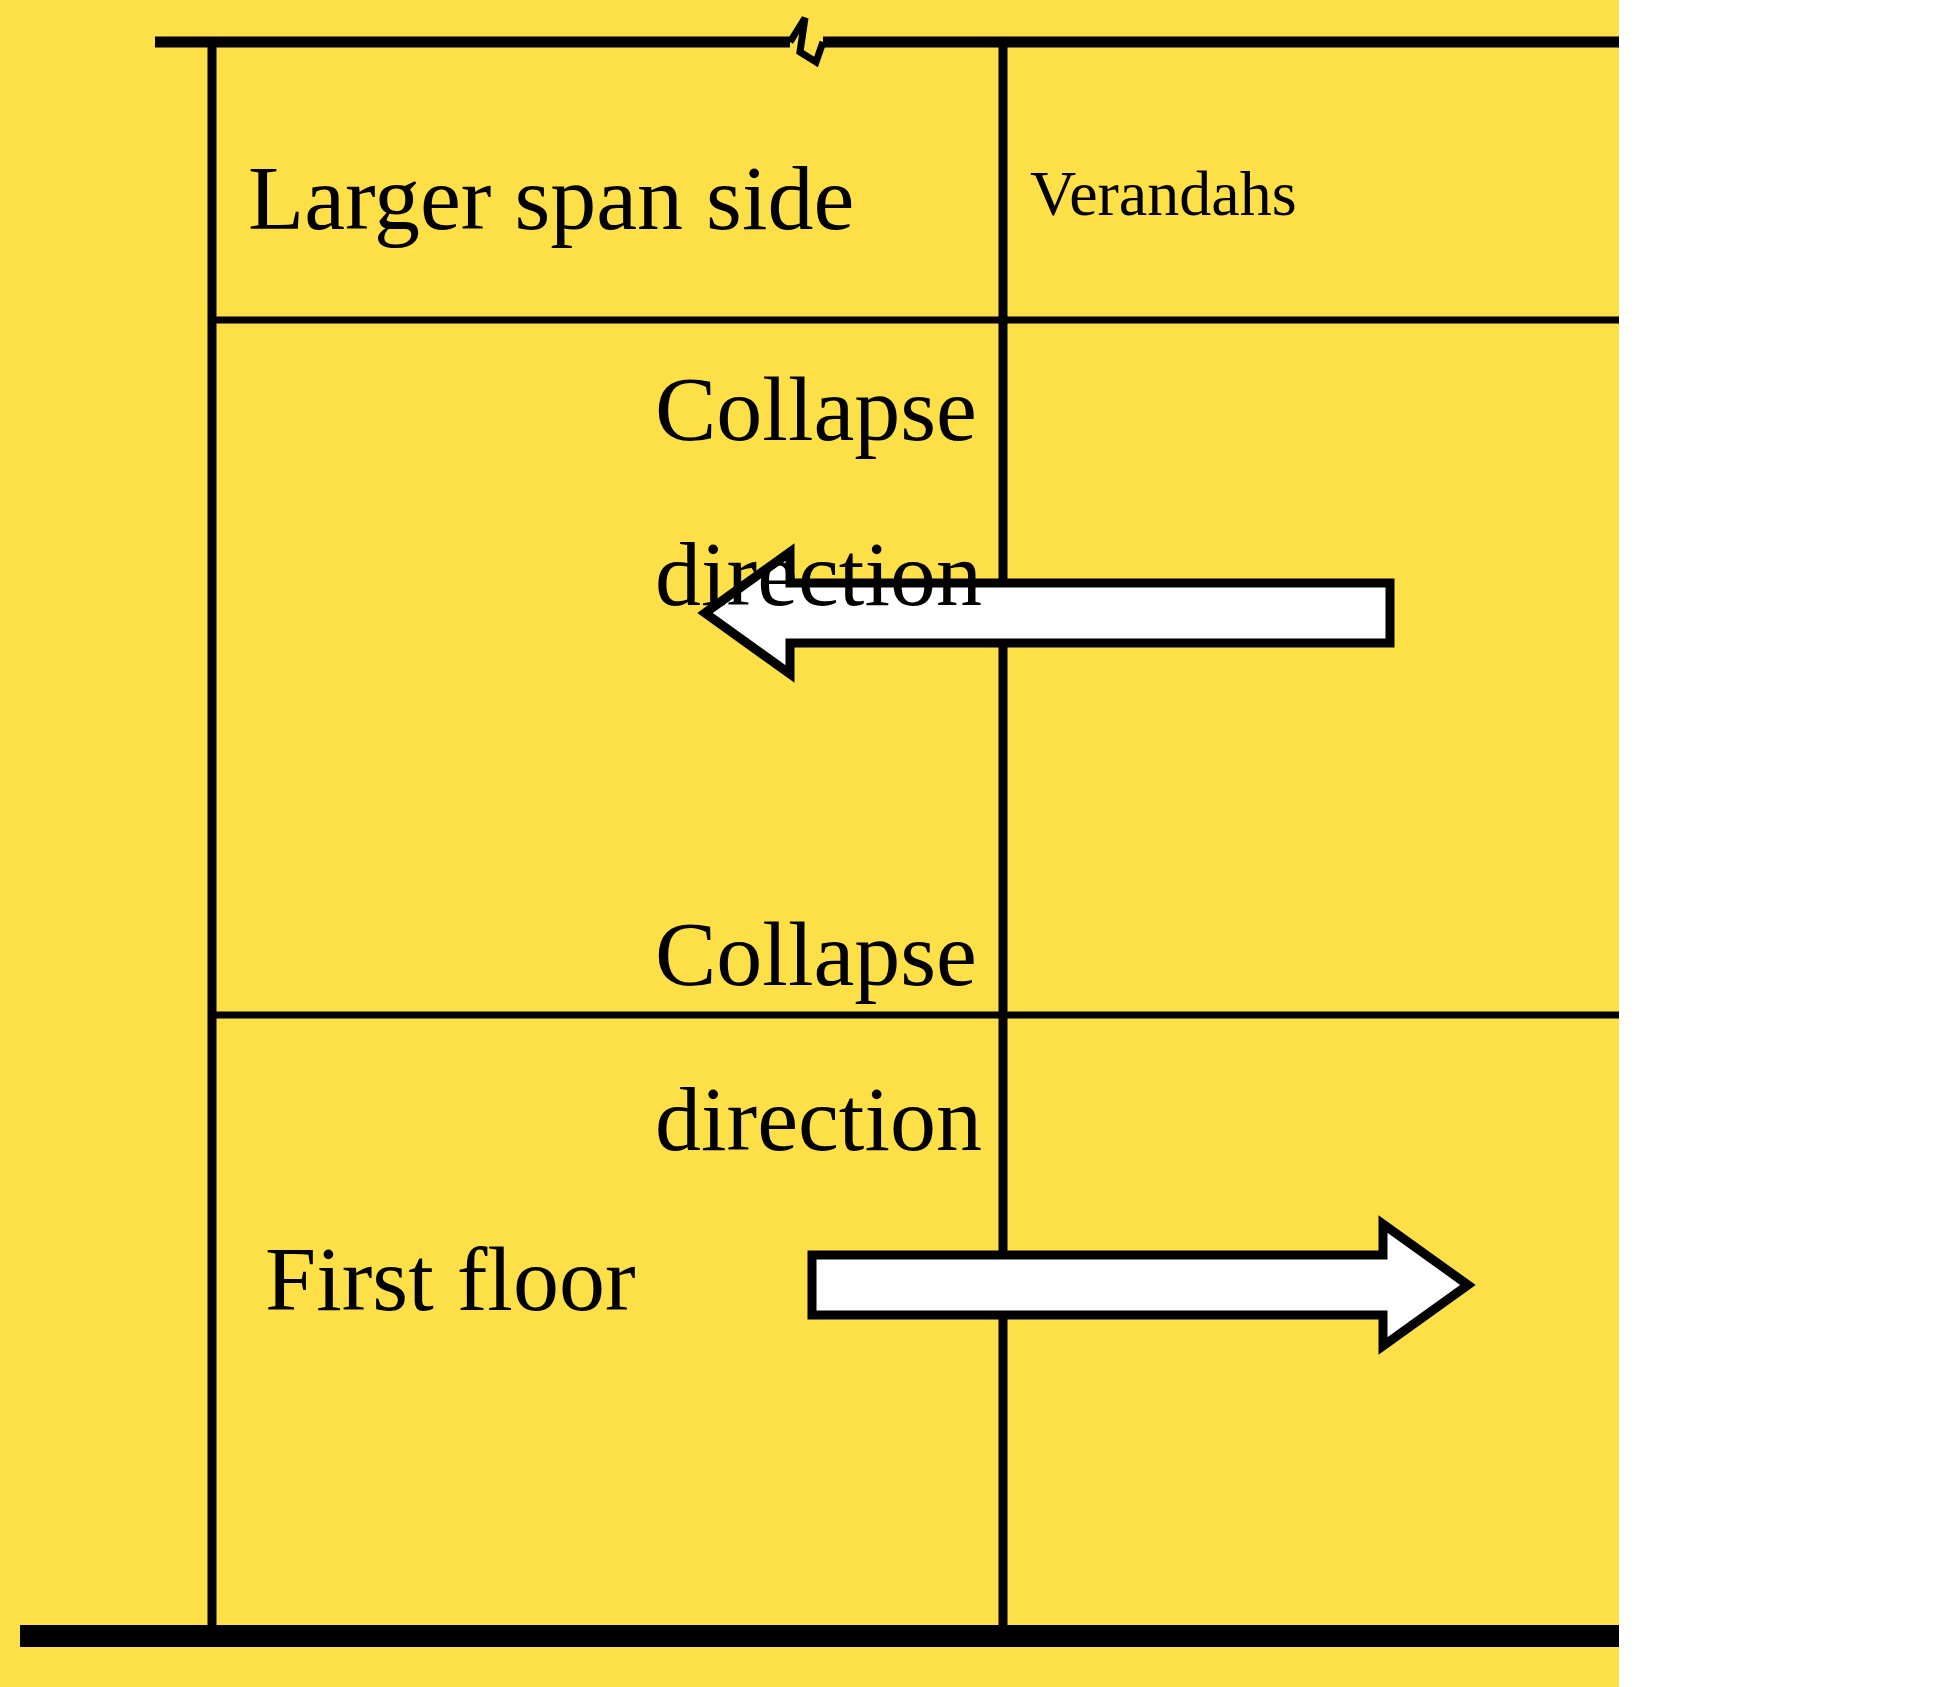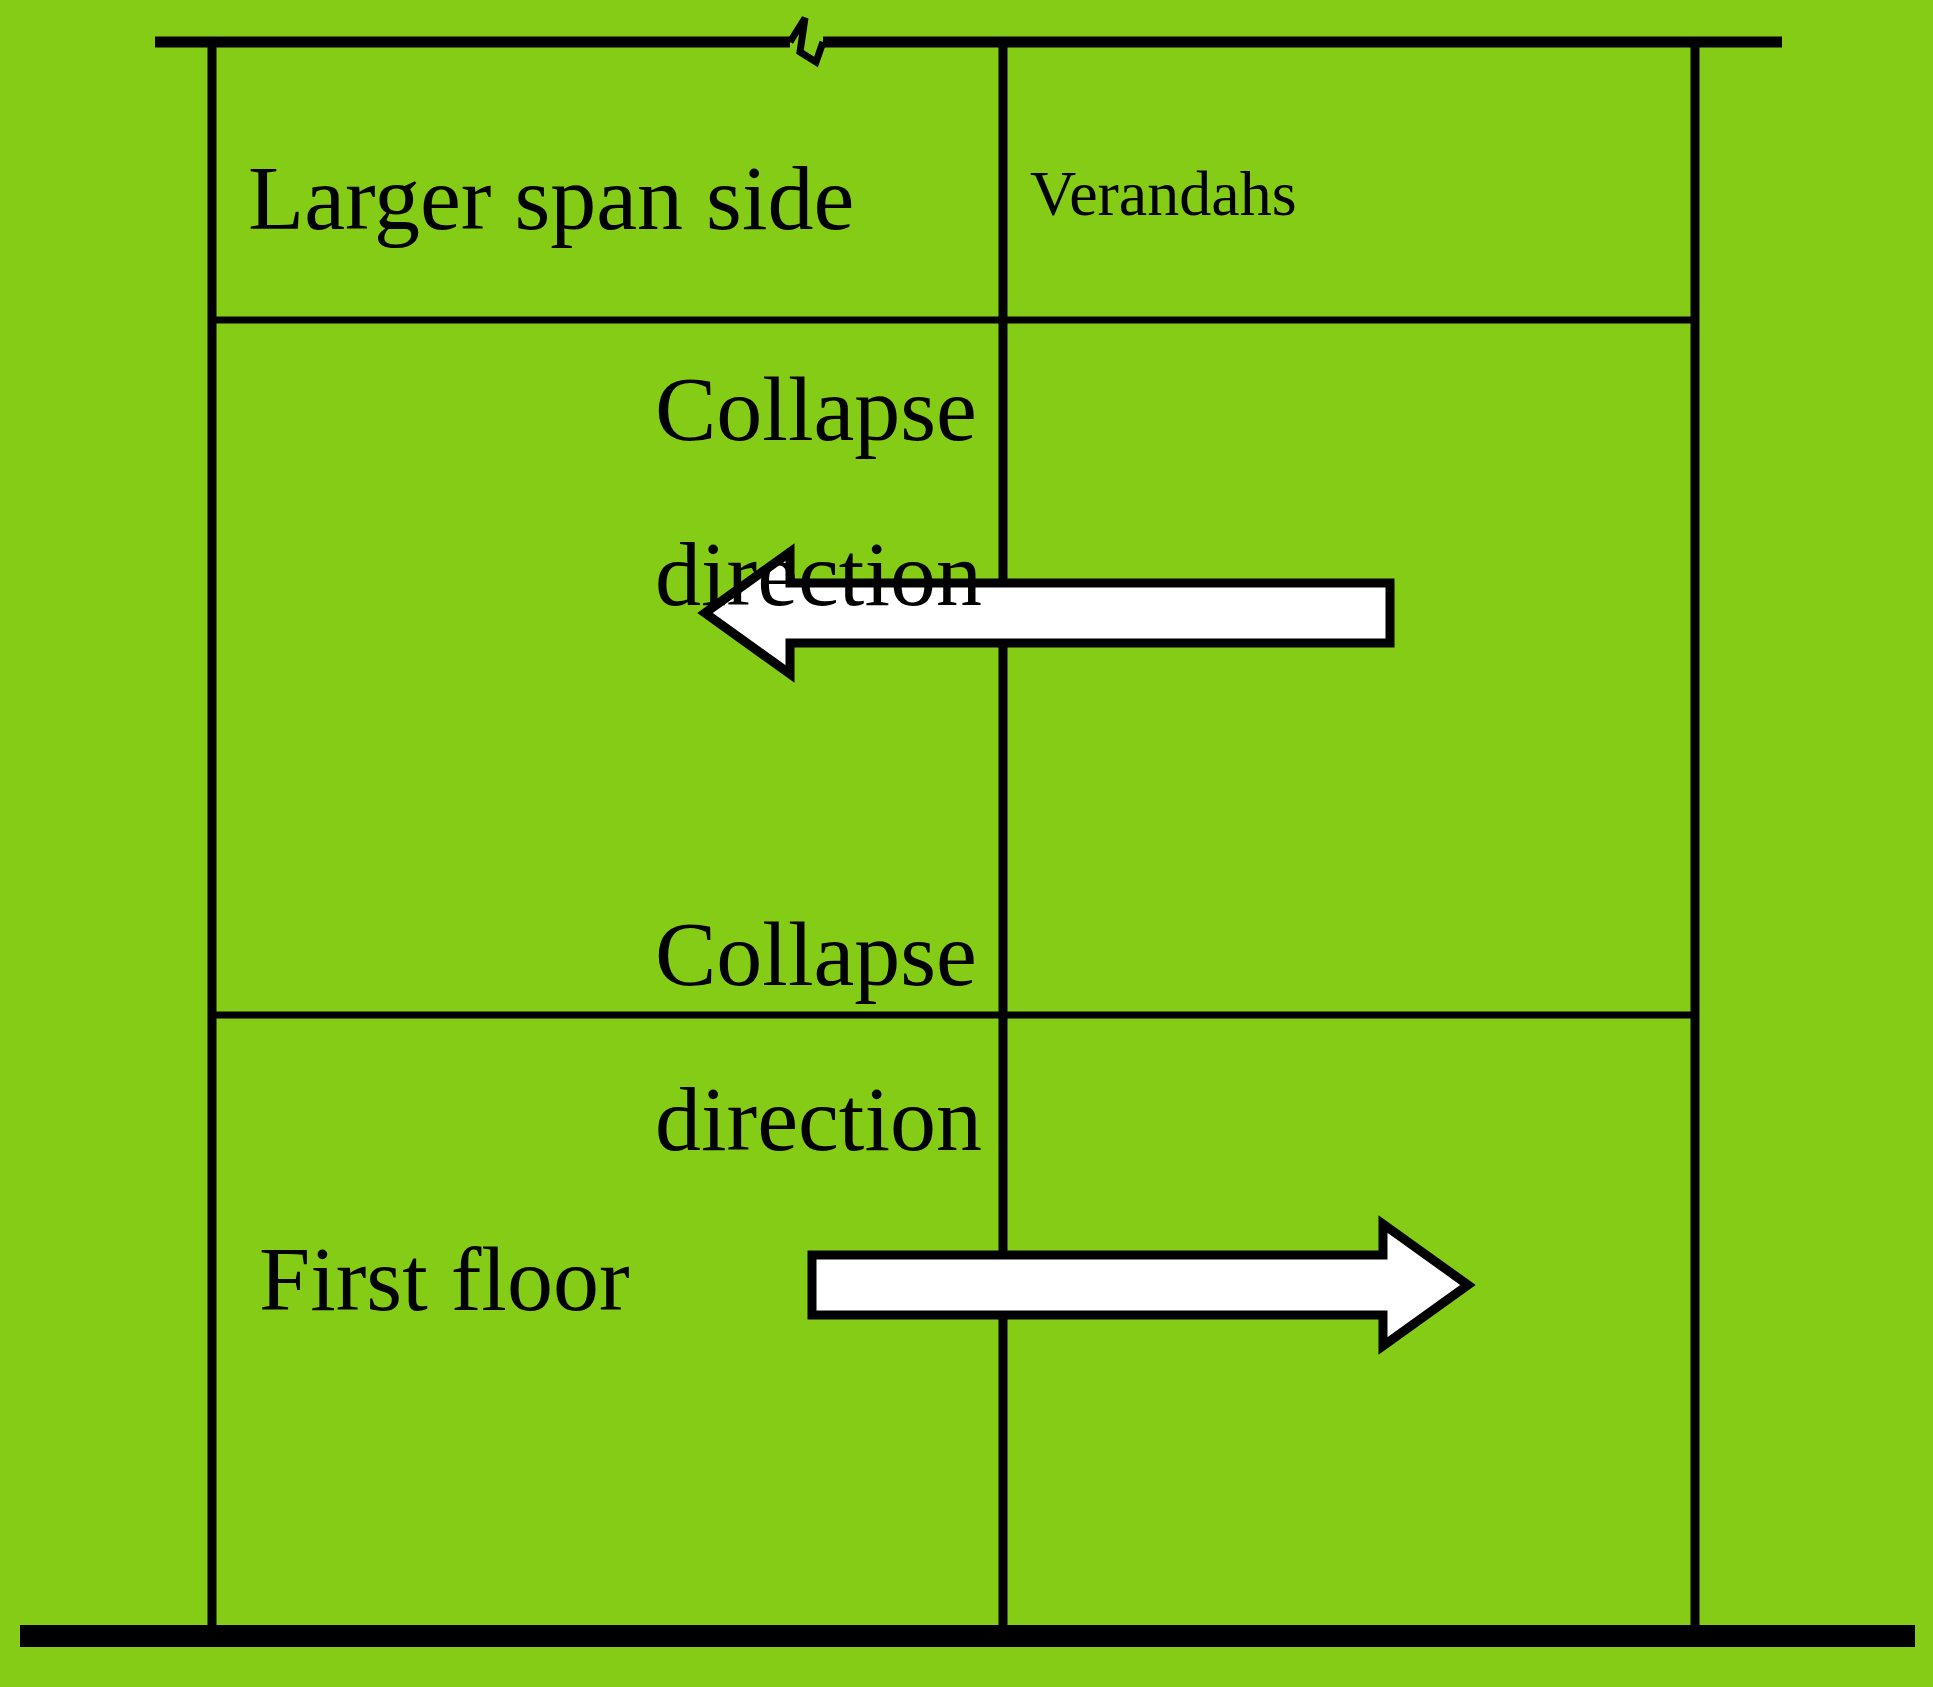--- a/index.html
+++ b/index.html
@@ -1,19 +1,19 @@
 <!DOCTYPE html>
 <html><head>
 <meta charset="utf-8">
 <style>
   html,body{margin:0;padding:0;background:#ffffff;}
   #stage{
     position:relative;
-    width:1933px;height:1687px;
-    background:#84cc16;
+    width:1619px;height:1687px;
+    background:#fde047;
     font-family:"Liberation Serif","DejaVu Serif",serif;
     overflow:hidden;
   }
   #svg-layer{position:absolute;left:0;top:0;width:1933px;height:1687px;}
   .lbl{
     position:absolute;
     color:#000000;
     font-family:"Liberation Serif","DejaVu Serif",serif;
     white-space:nowrap;
     line-height:1.0;
@@ -58,15 +58,15 @@
 
   <div class="lbl lbl-big" style="left:655px; top:363px;">Collapse</div>
 
   <div class="lbl lbl-big" style="left:655px; top:528px;">direction</div>
 
 
   <div class="lbl lbl-big" style="left:655px; top:908px;">Collapse</div>
 
   <div class="lbl lbl-big" style="left:655px; top:1073px;">direction</div>
 
-  <div class="lbl lbl-big" style="left:259px; top:1233px;">First floor</div>
+  <div class="lbl lbl-big" style="left:265px; top:1233px;">First floor</div>
 
 </div>
 
 </body></html>

